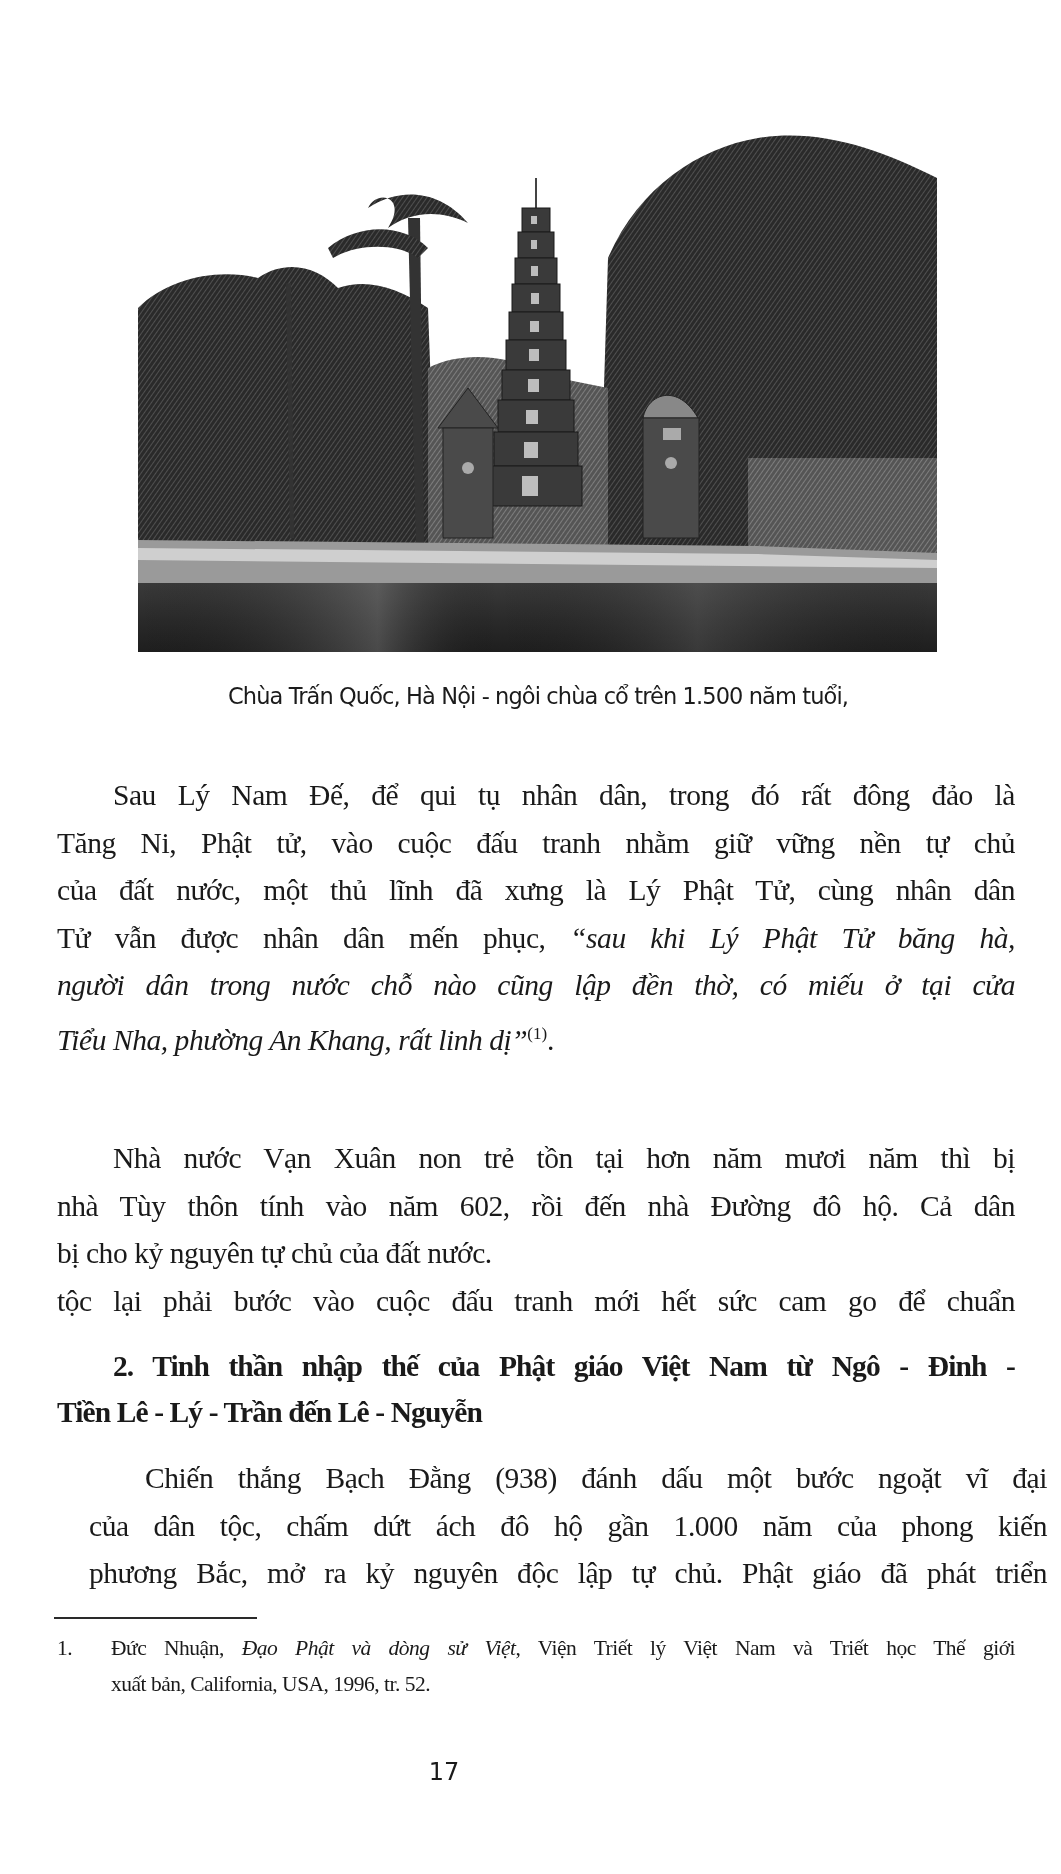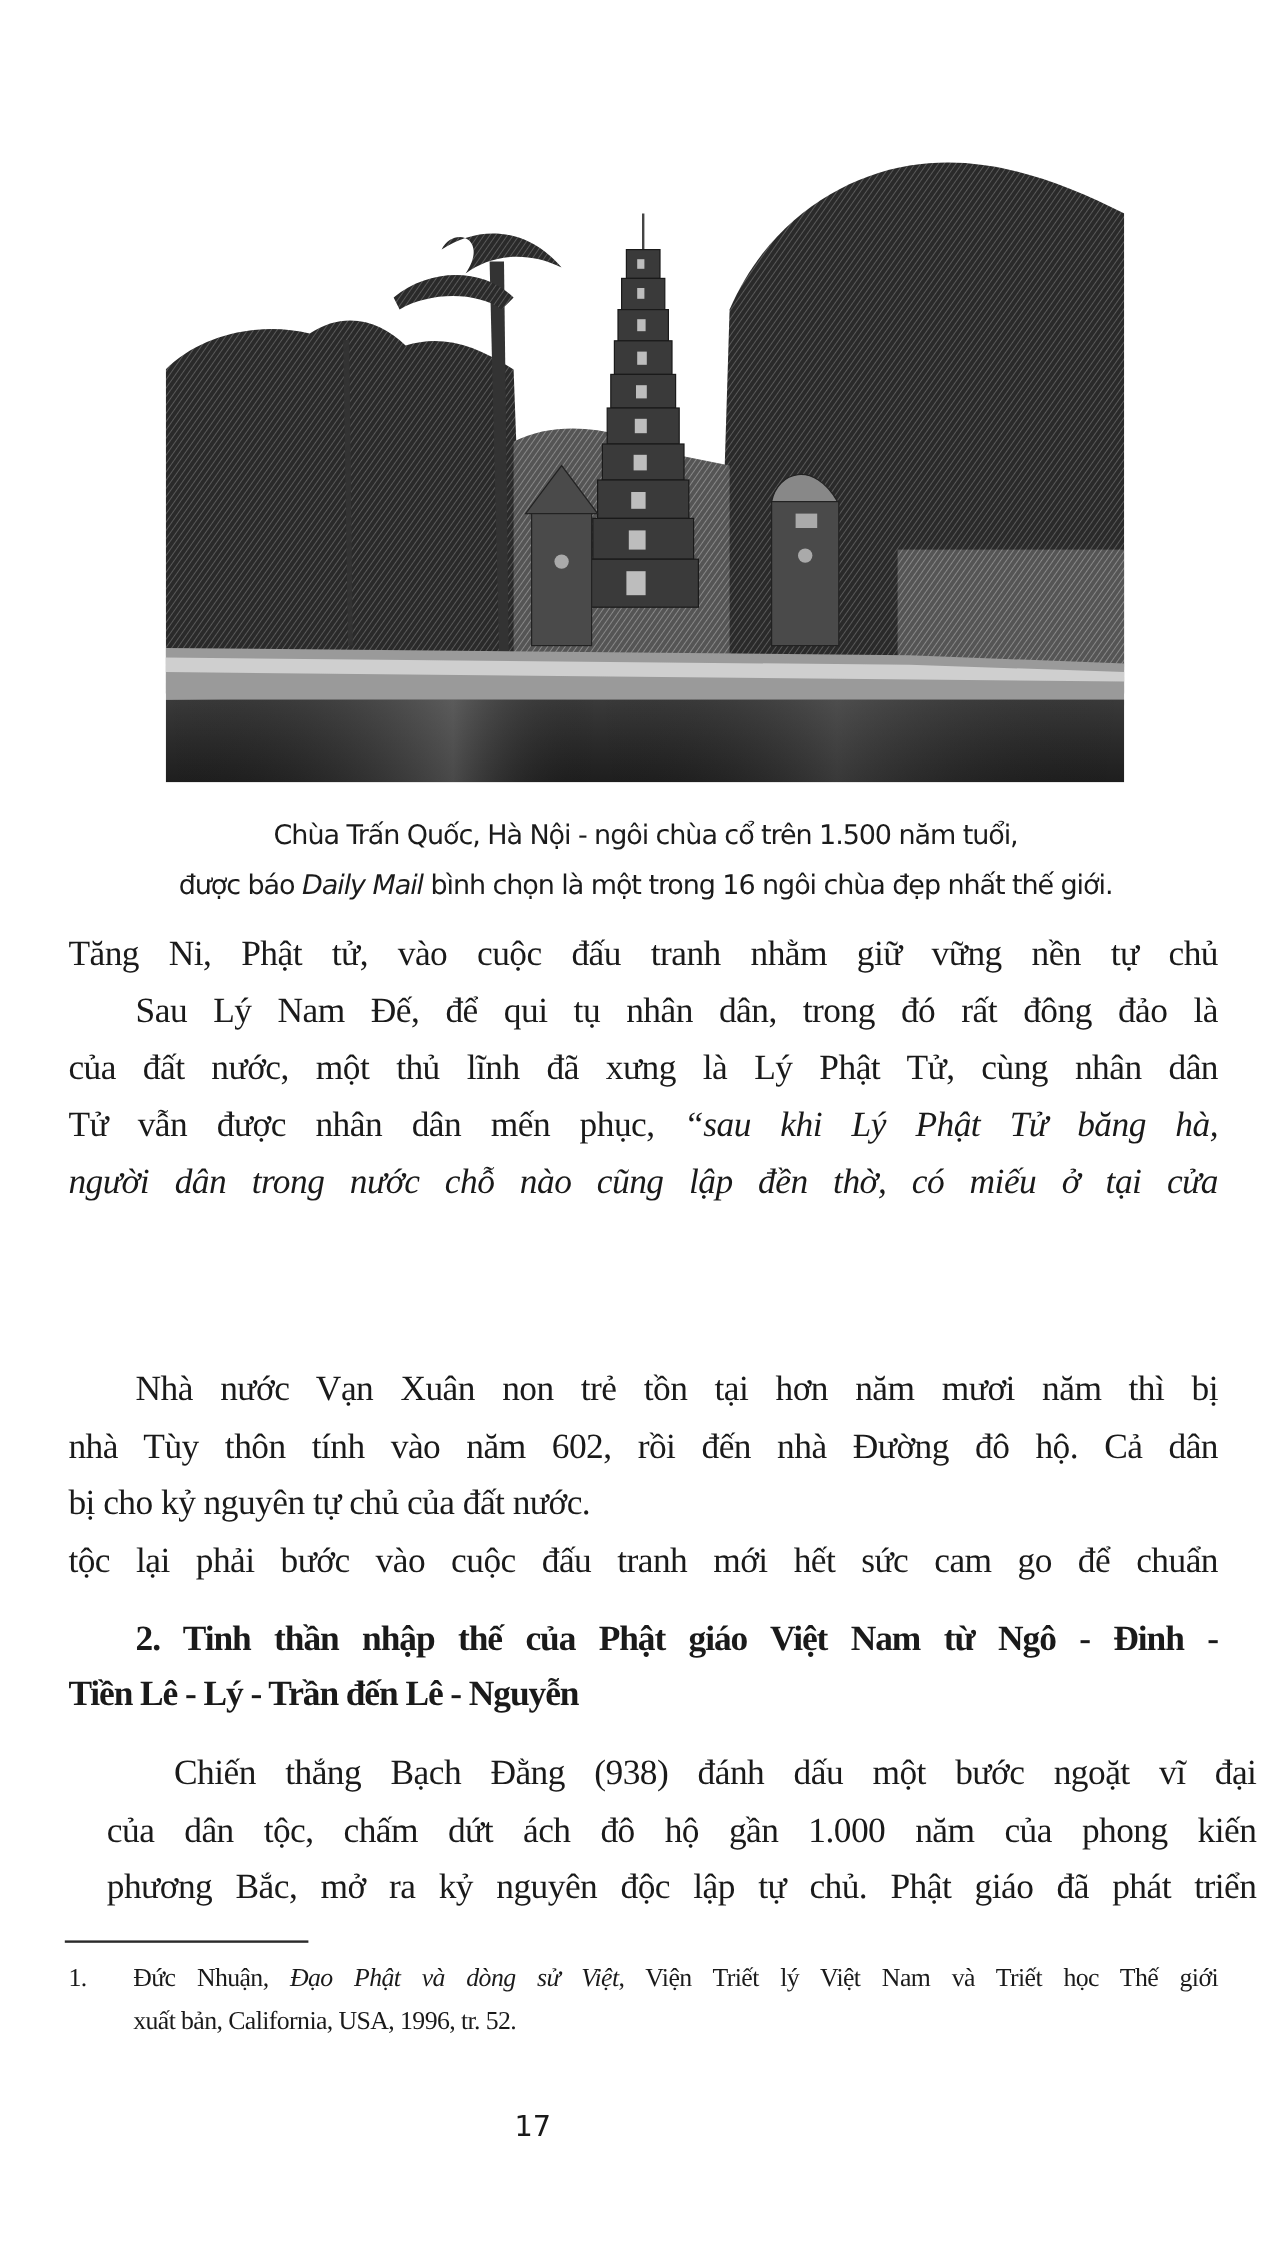--- a/index.html
+++ b/index.html
@@ -159,28 +159,28 @@
 
       <path d="M0 412 L 620 418 L 799 425 L 799 460 L 0 455 Z" fill="#9a9a9a"></path>
       <path d="M0 420 L 620 426 L 799 432 L 799 440 L 0 432 Z" fill="#cfcfcf"></path>
 
       <rect x="0" y="455" width="799" height="69" fill="url(#water)"></rect>
       <rect x="0" y="455" width="799" height="69" fill="url(#waterShine)"></rect>
     </svg>
   </div>
 
   <div class="caption caption-1">Chùa Trấn Quốc, Hà Nội - ngôi chùa cổ trên 1.500 năm tuổi,</div>
-  <div class="caption caption-2"><span>được báo </span><i>Daily Mail</i><span> bình chọn là một trong 16 ngôi chùa đẹp nhất thế giới.</span></div>
 
   <div class="body-text para-1">
+    <span class="body-line indent">Sau Lý Nam Đế, để qui tụ nhân dân, trong đó rất đông đảo là</span>
     <span class="body-line">Tăng Ni, Phật tử, vào cuộc đấu tranh nhằm giữ vững nền tự chủ</span>
-    <span class="body-line indent">Sau Lý Nam Đế, để qui tụ nhân dân, trong đó rất đông đảo là</span>
     <span class="body-line">của đất nước, một thủ lĩnh đã xưng là Lý Phật Tử, cùng nhân dân</span>
     <span class="body-line"><span>Tử vẫn được nhân dân mến phục, </span><i>“sau khi Lý Phật Tử băng hà,</i></span>
     <span class="body-line"><i>người dân trong nước chỗ nào cũng lập đền thờ, có miếu ở tại cửa</i></span>
+    <span class="body-line last"><i>Tiểu Nha, phường An Khang, rất linh dị”</i><span class="sup">(1)</span><span>.</span></span>
   </div>
 
   <div class="body-text para-2">
     <span class="body-line indent">Nhà nước Vạn Xuân non trẻ tồn tại hơn năm mươi năm thì bị</span>
     <span class="body-line">nhà Tùy thôn tính vào năm 602, rồi đến nhà Đường đô hộ. Cả dân</span>
     <span class="body-line last">bị cho kỷ nguyên tự chủ của đất nước.</span>
     <span class="body-line">tộc lại phải bước vào cuộc đấu tranh mới hết sức cam go để chuẩn</span>
   </div>
 
   <div class="heading">

